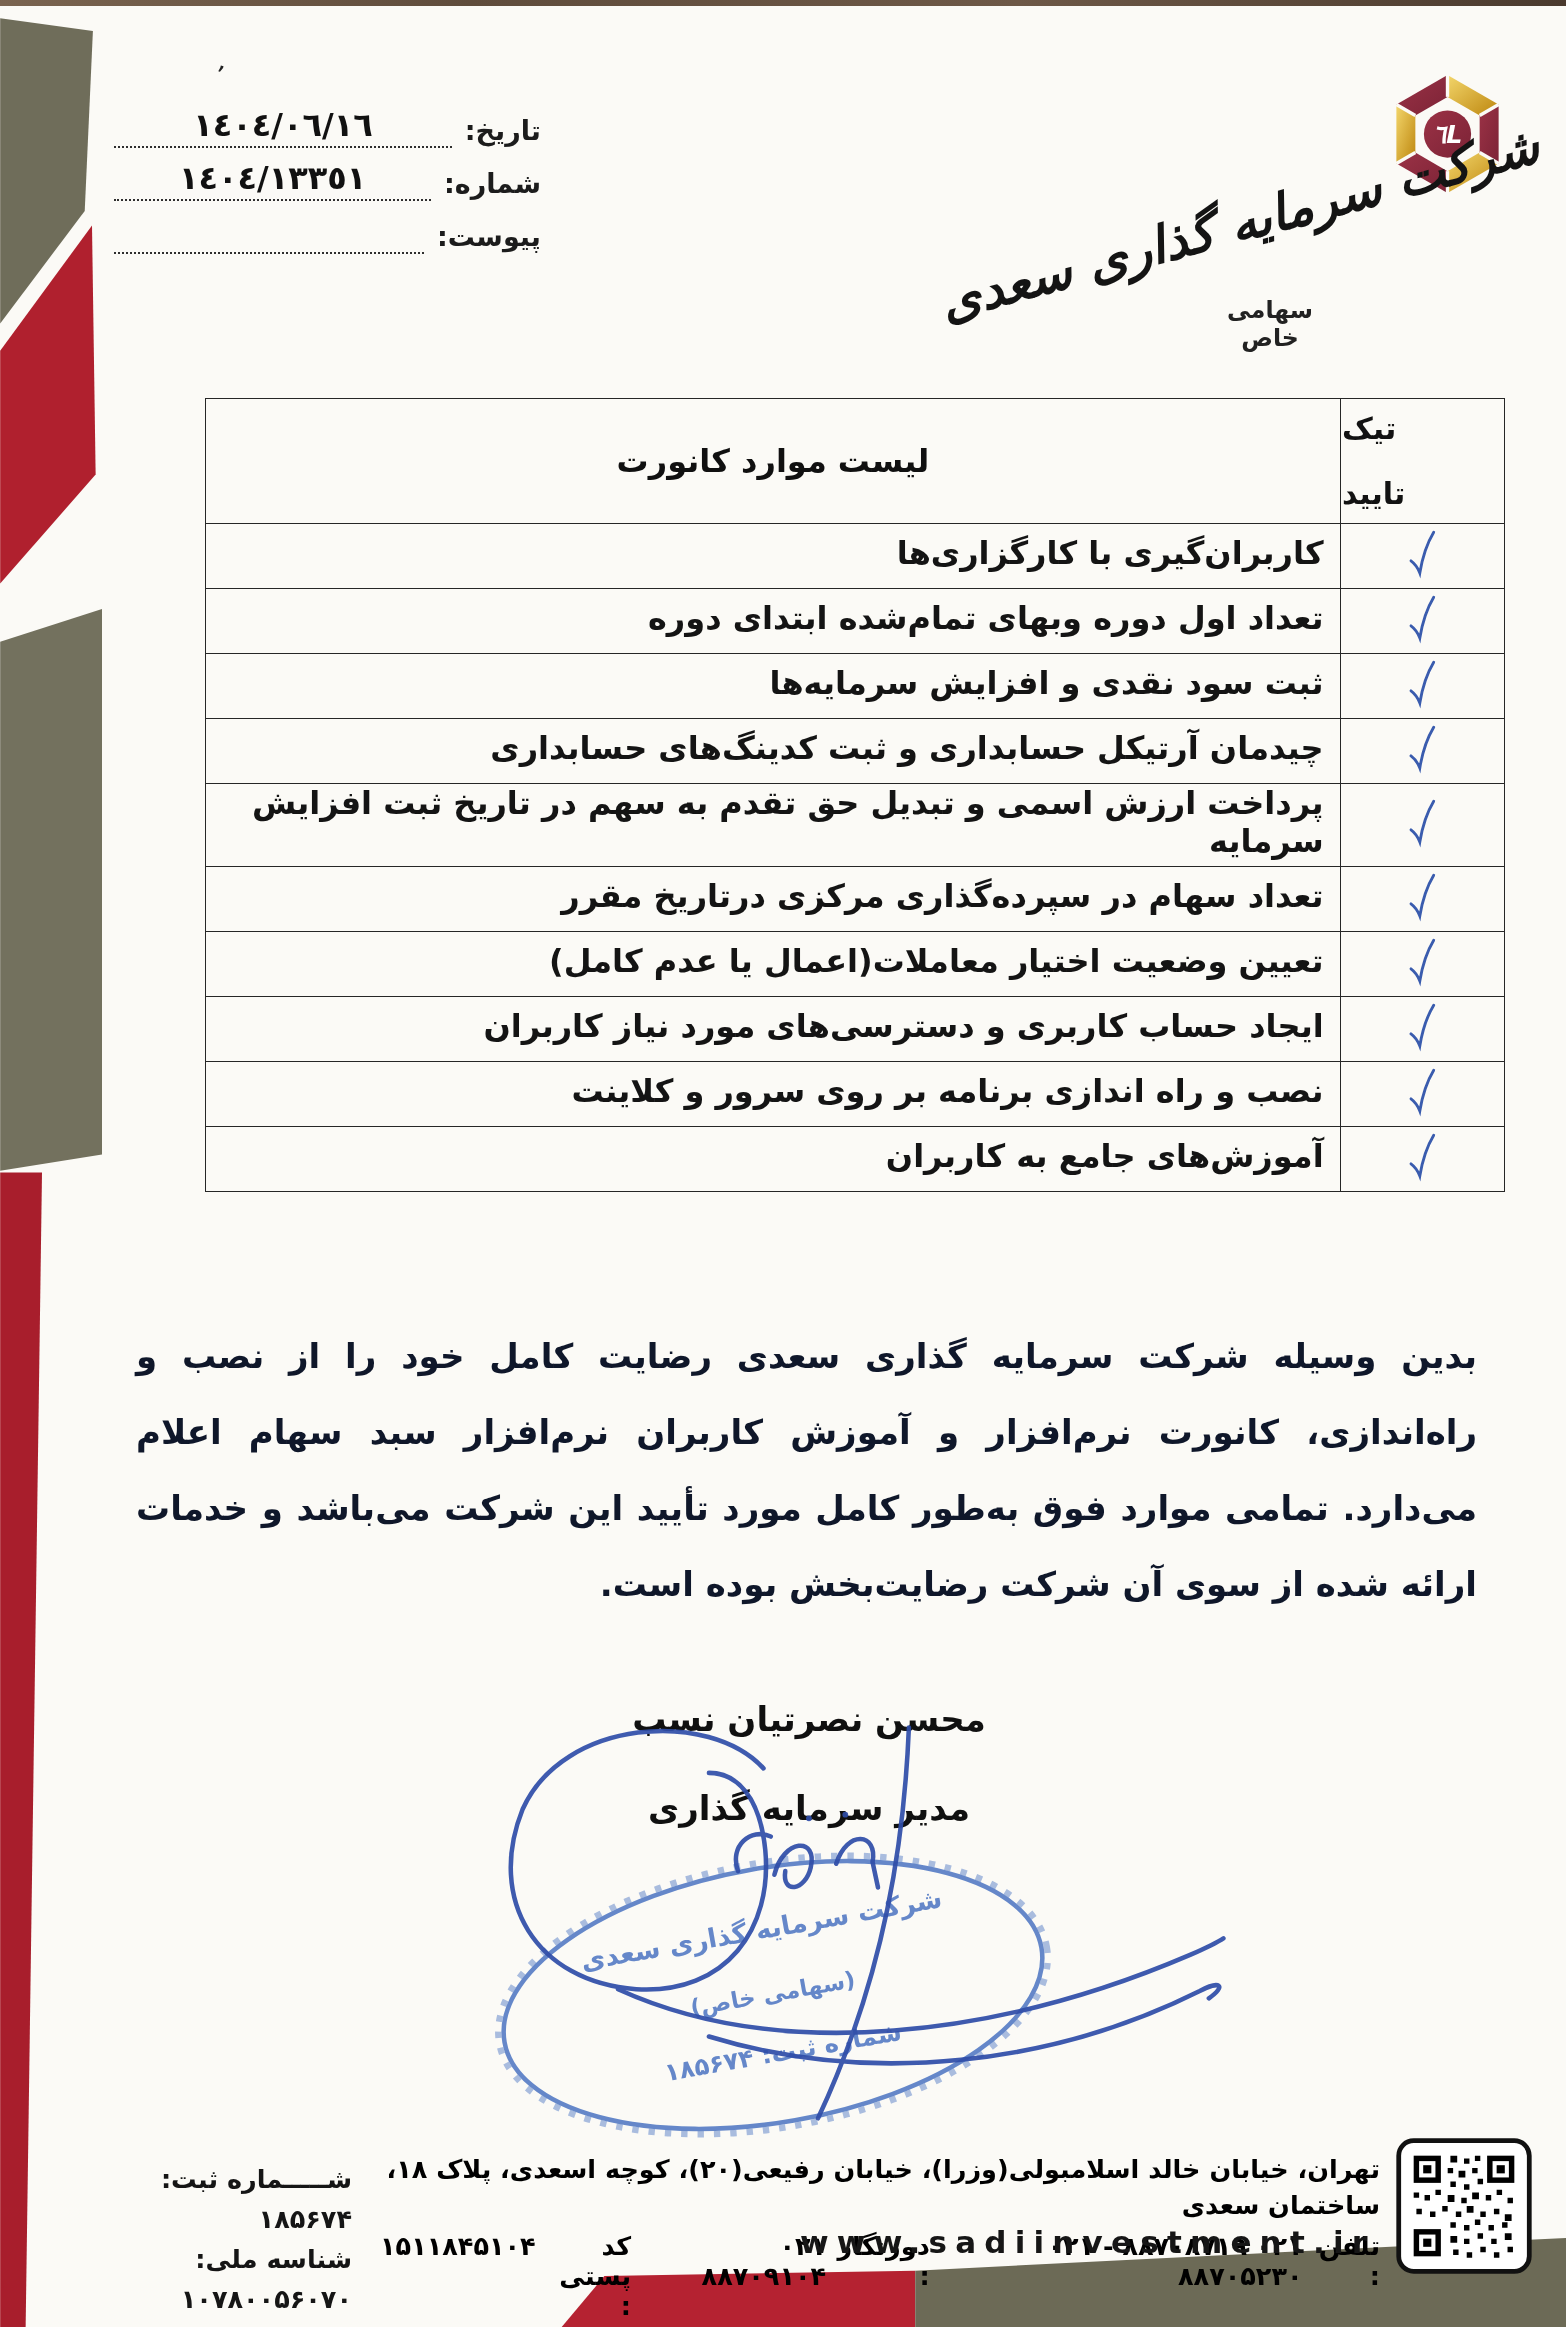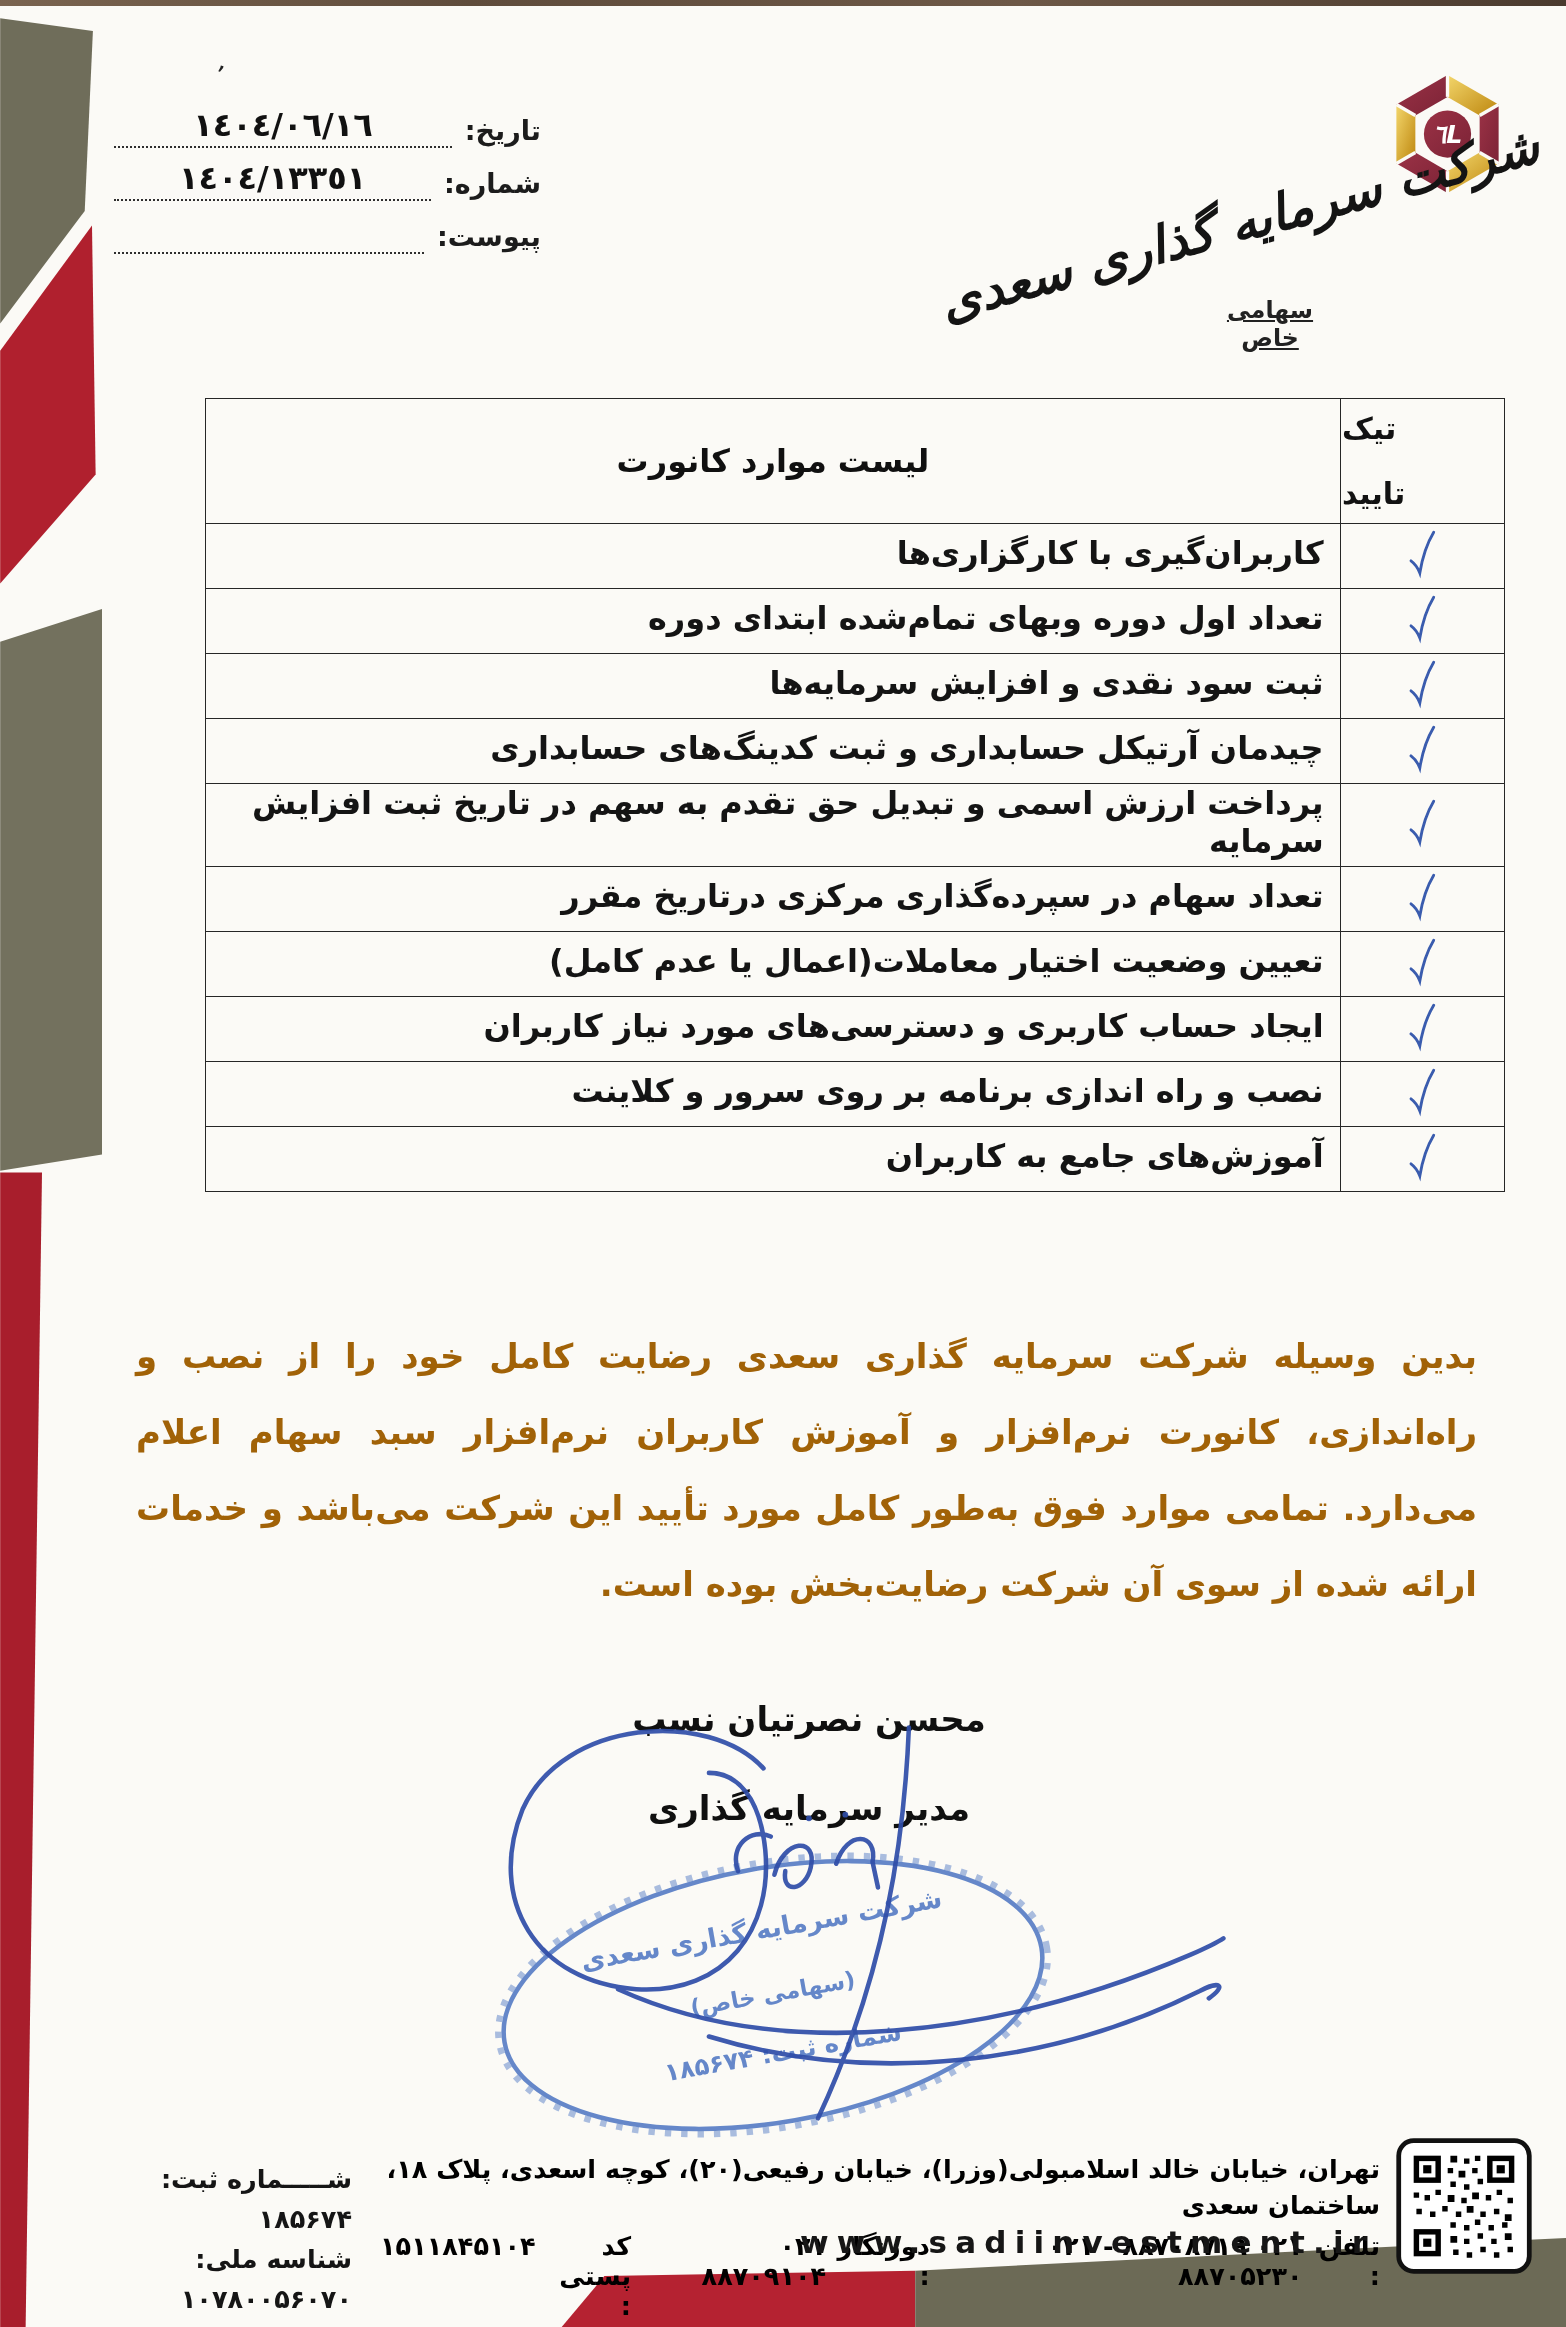--- a/index.html
+++ b/index.html
@@ -14,36 +14,36 @@
   .meta-label{font-size:27px;font-weight:bold;color:#1c1c1c;flex:0 0 auto;padding-bottom:1.8px;}
   .meta-line{flex:1;border-bottom:2.7px dotted #2e2e2e;height:42px;position:relative;}
   .meta-value{position:absolute;bottom:1.8px;left:0;right:0;text-align:center;
     font-size:32px;font-weight:bold;color:#111;letter-spacing:1.8px;}
   .artifact{position:absolute;left:215px;top:60px;font-size:27px;color:#222;transform:rotate(14deg);}
   
   .logo-svg{position:absolute;left:1380px;top:62px;width:135px;height:144px;}
   .calligraphy{position:absolute;left:1055px;top:178px;width:491px;text-align:center;
     transform:rotate(-15deg);font-size:51px;font-weight:bold;font-style:italic;color:#141414;direction:rtl;white-space:nowrap;}
   .company-type{position:absolute;left:1202px;top:296px;width:136px;text-align:center;
-    font-size:23.6px;font-weight:bold;color:#222;direction:rtl;text-decoration:underline;}
+    font-size:23.6px;font-weight:bold;color:#222;direction:rtl;}
   
   table.convert{position:absolute;left:205px;top:398px;width:1300px;border-collapse:collapse;
     direction:rtl;table-layout:fixed;}
   table.convert th,table.convert td{border:1.8px solid #262626;}
   th.tick-h{height:125px;vertical-align:middle;}
   .tick-h-inner{display:flex;flex-direction:column;justify-content:space-between;height:100px;
     font-size:30px;font-weight:bold;color:#121212;text-align:left;}
   th.items-h{font-size:32px;font-weight:bold;color:#101010;text-align:center;}
   td.cell-tick{text-align:center;vertical-align:middle;height:65px;}
   td.cell-item{font-size:32px;font-weight:bold;color:#141414;text-align:right;
     padding:0 16.4px 5.5px 7.3px;vertical-align:middle;}
   .tick{transform:rotate(-4deg);}
   
   .lead{position:absolute;left:136px;top:1284px;width:1341px;direction:rtl;
-    font-size:34px;font-weight:bold;line-height:76px;text-align:justify;color:#a16207;}
+    font-size:34px;font-weight:bold;line-height:76px;text-align:justify;color:#0f172a;}
   
   .sig-block{position:absolute;left:600px;top:1675px;width:418px;direction:rtl;text-align:center;
     font-size:34px;font-weight:bold;line-height:89px;color:#101010;}
   .stamp-svg{position:absolute;left:473px;top:1836px;width:600px;height:318px;}
   .sign-svg{position:absolute;left:436px;top:1682px;width:864px;height:509px;}
   
   .footer-right{position:absolute;left:380px;top:2151px;width:1000px;direction:rtl;text-align:right;color:#000000;}
   .footer-address{font-size:25.5px;font-weight:bold;line-height:36px;}
   .footer-contact{display:flex;direction:rtl;justify-content:flex-start;gap:42px;
     font-size:25.5px;font-weight:bold;margin-top:8.2px;}

